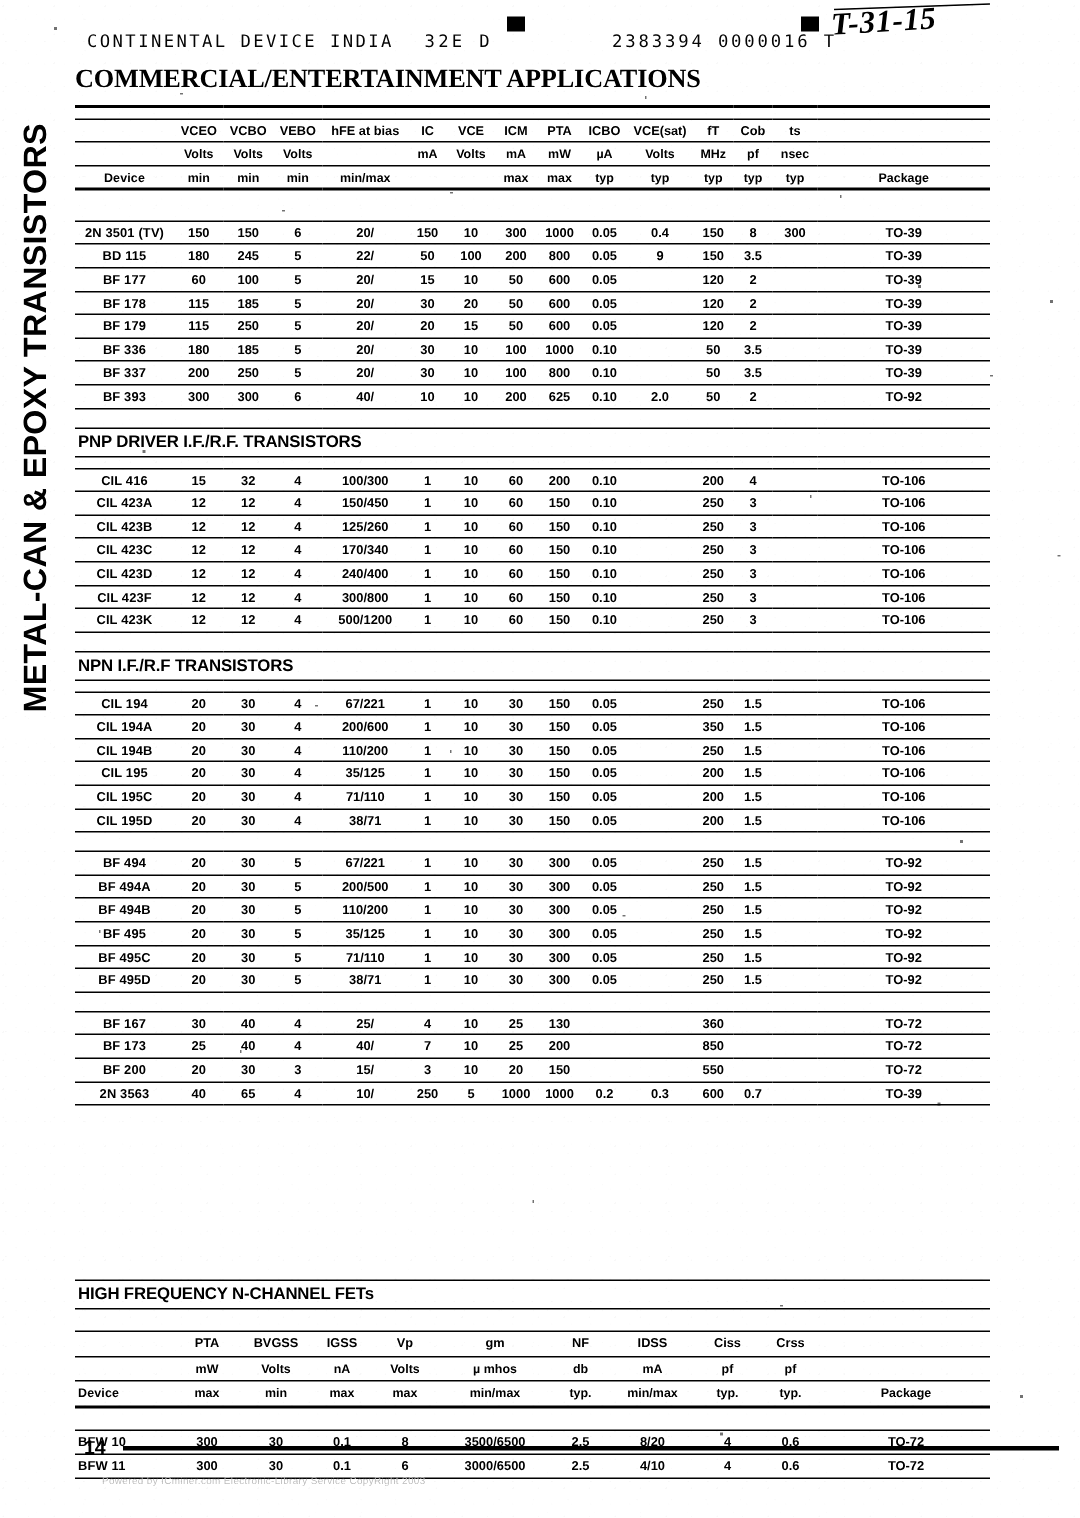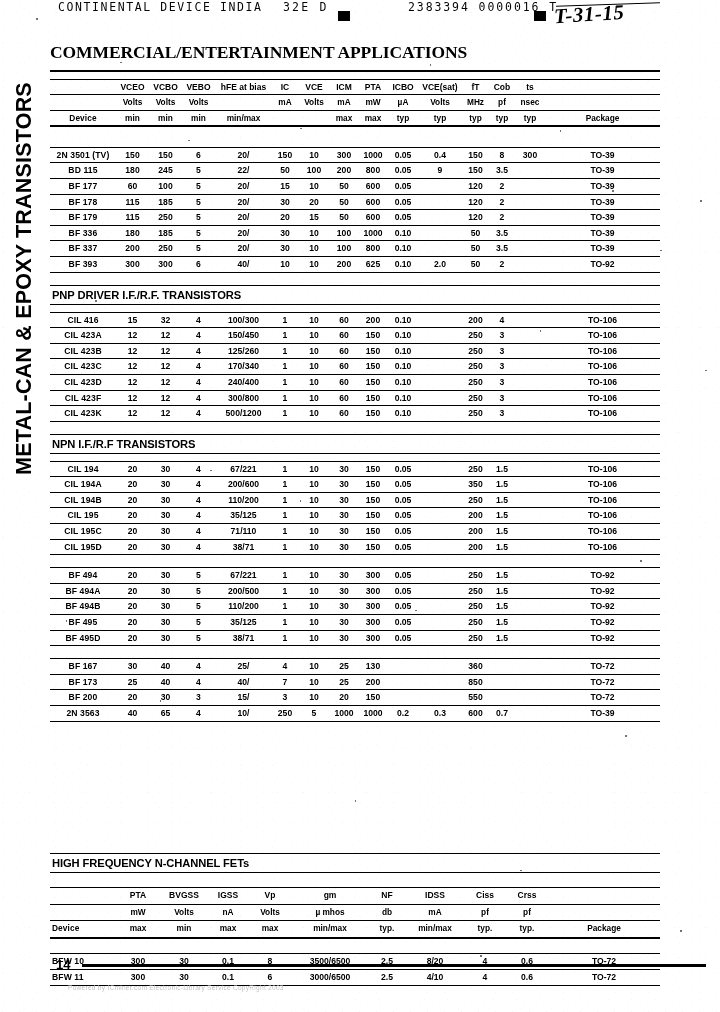--- a/index.html
+++ b/index.html
@@ -29,21 +29,21 @@
       radial-gradient(circle at 29% 84%, #000 0.5px, transparent 0.6px);
     background-size: 17px 19px, 23px 21px, 31px 27px, 13px 15px;
   }
 
   
   #scan-header {
     position: absolute; left: 0; top: 0; width: 720px; height: 34px;
   }
   .hdr-text {
     position: absolute;
-    top: 0;
+    top: 20px;
     font-family: "DejaVu Sans Mono", monospace;
     font-size: 11.5px;
     letter-spacing: 1.6px;
     font-weight: 400;
     white-space: nowrap;
     color: #0a0a0a;
   }
   #hdr-company { left: 58px; }
   #hdr-code    { left: 283px; letter-spacing: 2.2px; }
   #hdr-num     { left: 360px; letter-spacing: 1.9px; margin-left: 48px; }
@@ -830,20 +830,37 @@
             <td>1.5</td>
             <td></td>
             <td class="pkg">TO-92</td>
           </tr>
           <tr class="drow">
             <td class="dev">BF 495</td>
             <td>20</td>
             <td>30</td>
             <td>5</td>
             <td>35/125</td>
+            <td>1</td>
+            <td>10</td>
+            <td>30</td>
+            <td>300</td>
+            <td>0.05</td>
+            <td></td>
+            <td>250</td>
+            <td>1.5</td>
+            <td></td>
+            <td class="pkg">TO-92</td>
+          </tr>
+          <tr class="drow">
+            <td class="dev">BF 495C</td>
+            <td>20</td>
+            <td>30</td>
+            <td>5</td>
+            <td>71/110</td>
             <td>1</td>
             <td>10</td>
             <td>30</td>
             <td>300</td>
             <td>0.05</td>
             <td></td>
             <td>250</td>
             <td>1.5</td>
             <td></td>
             <td class="pkg">TO-92</td>

